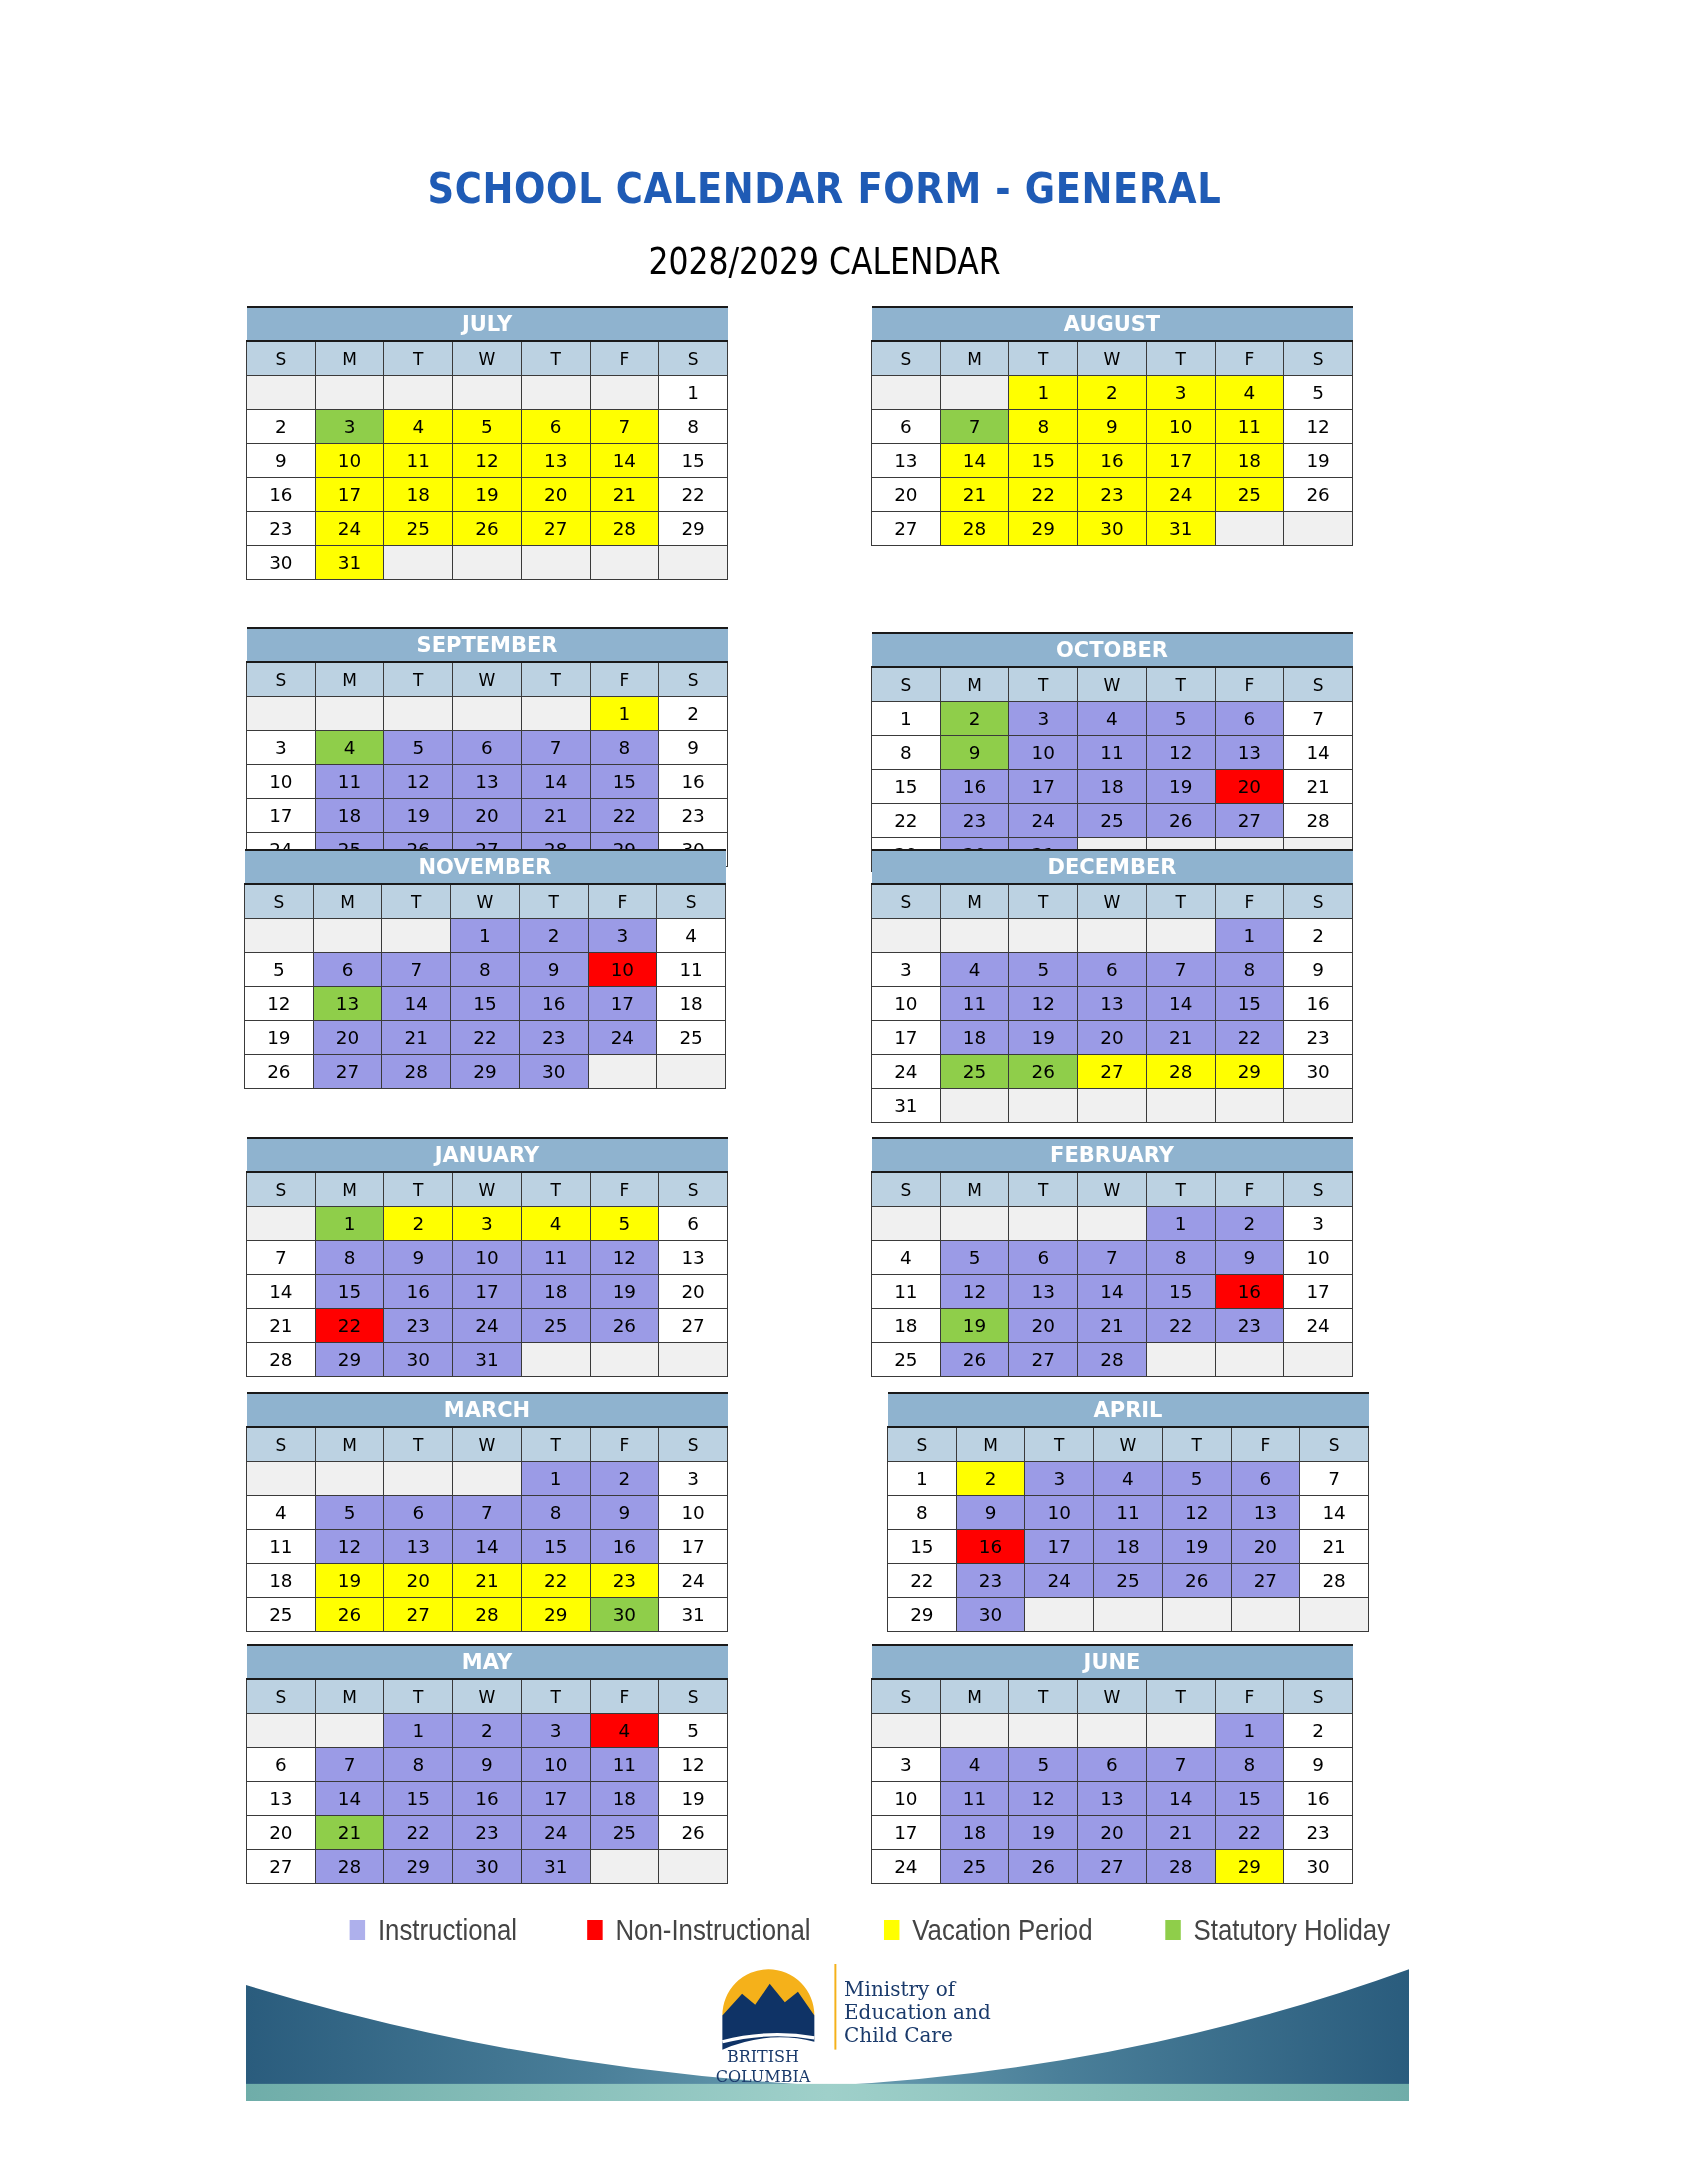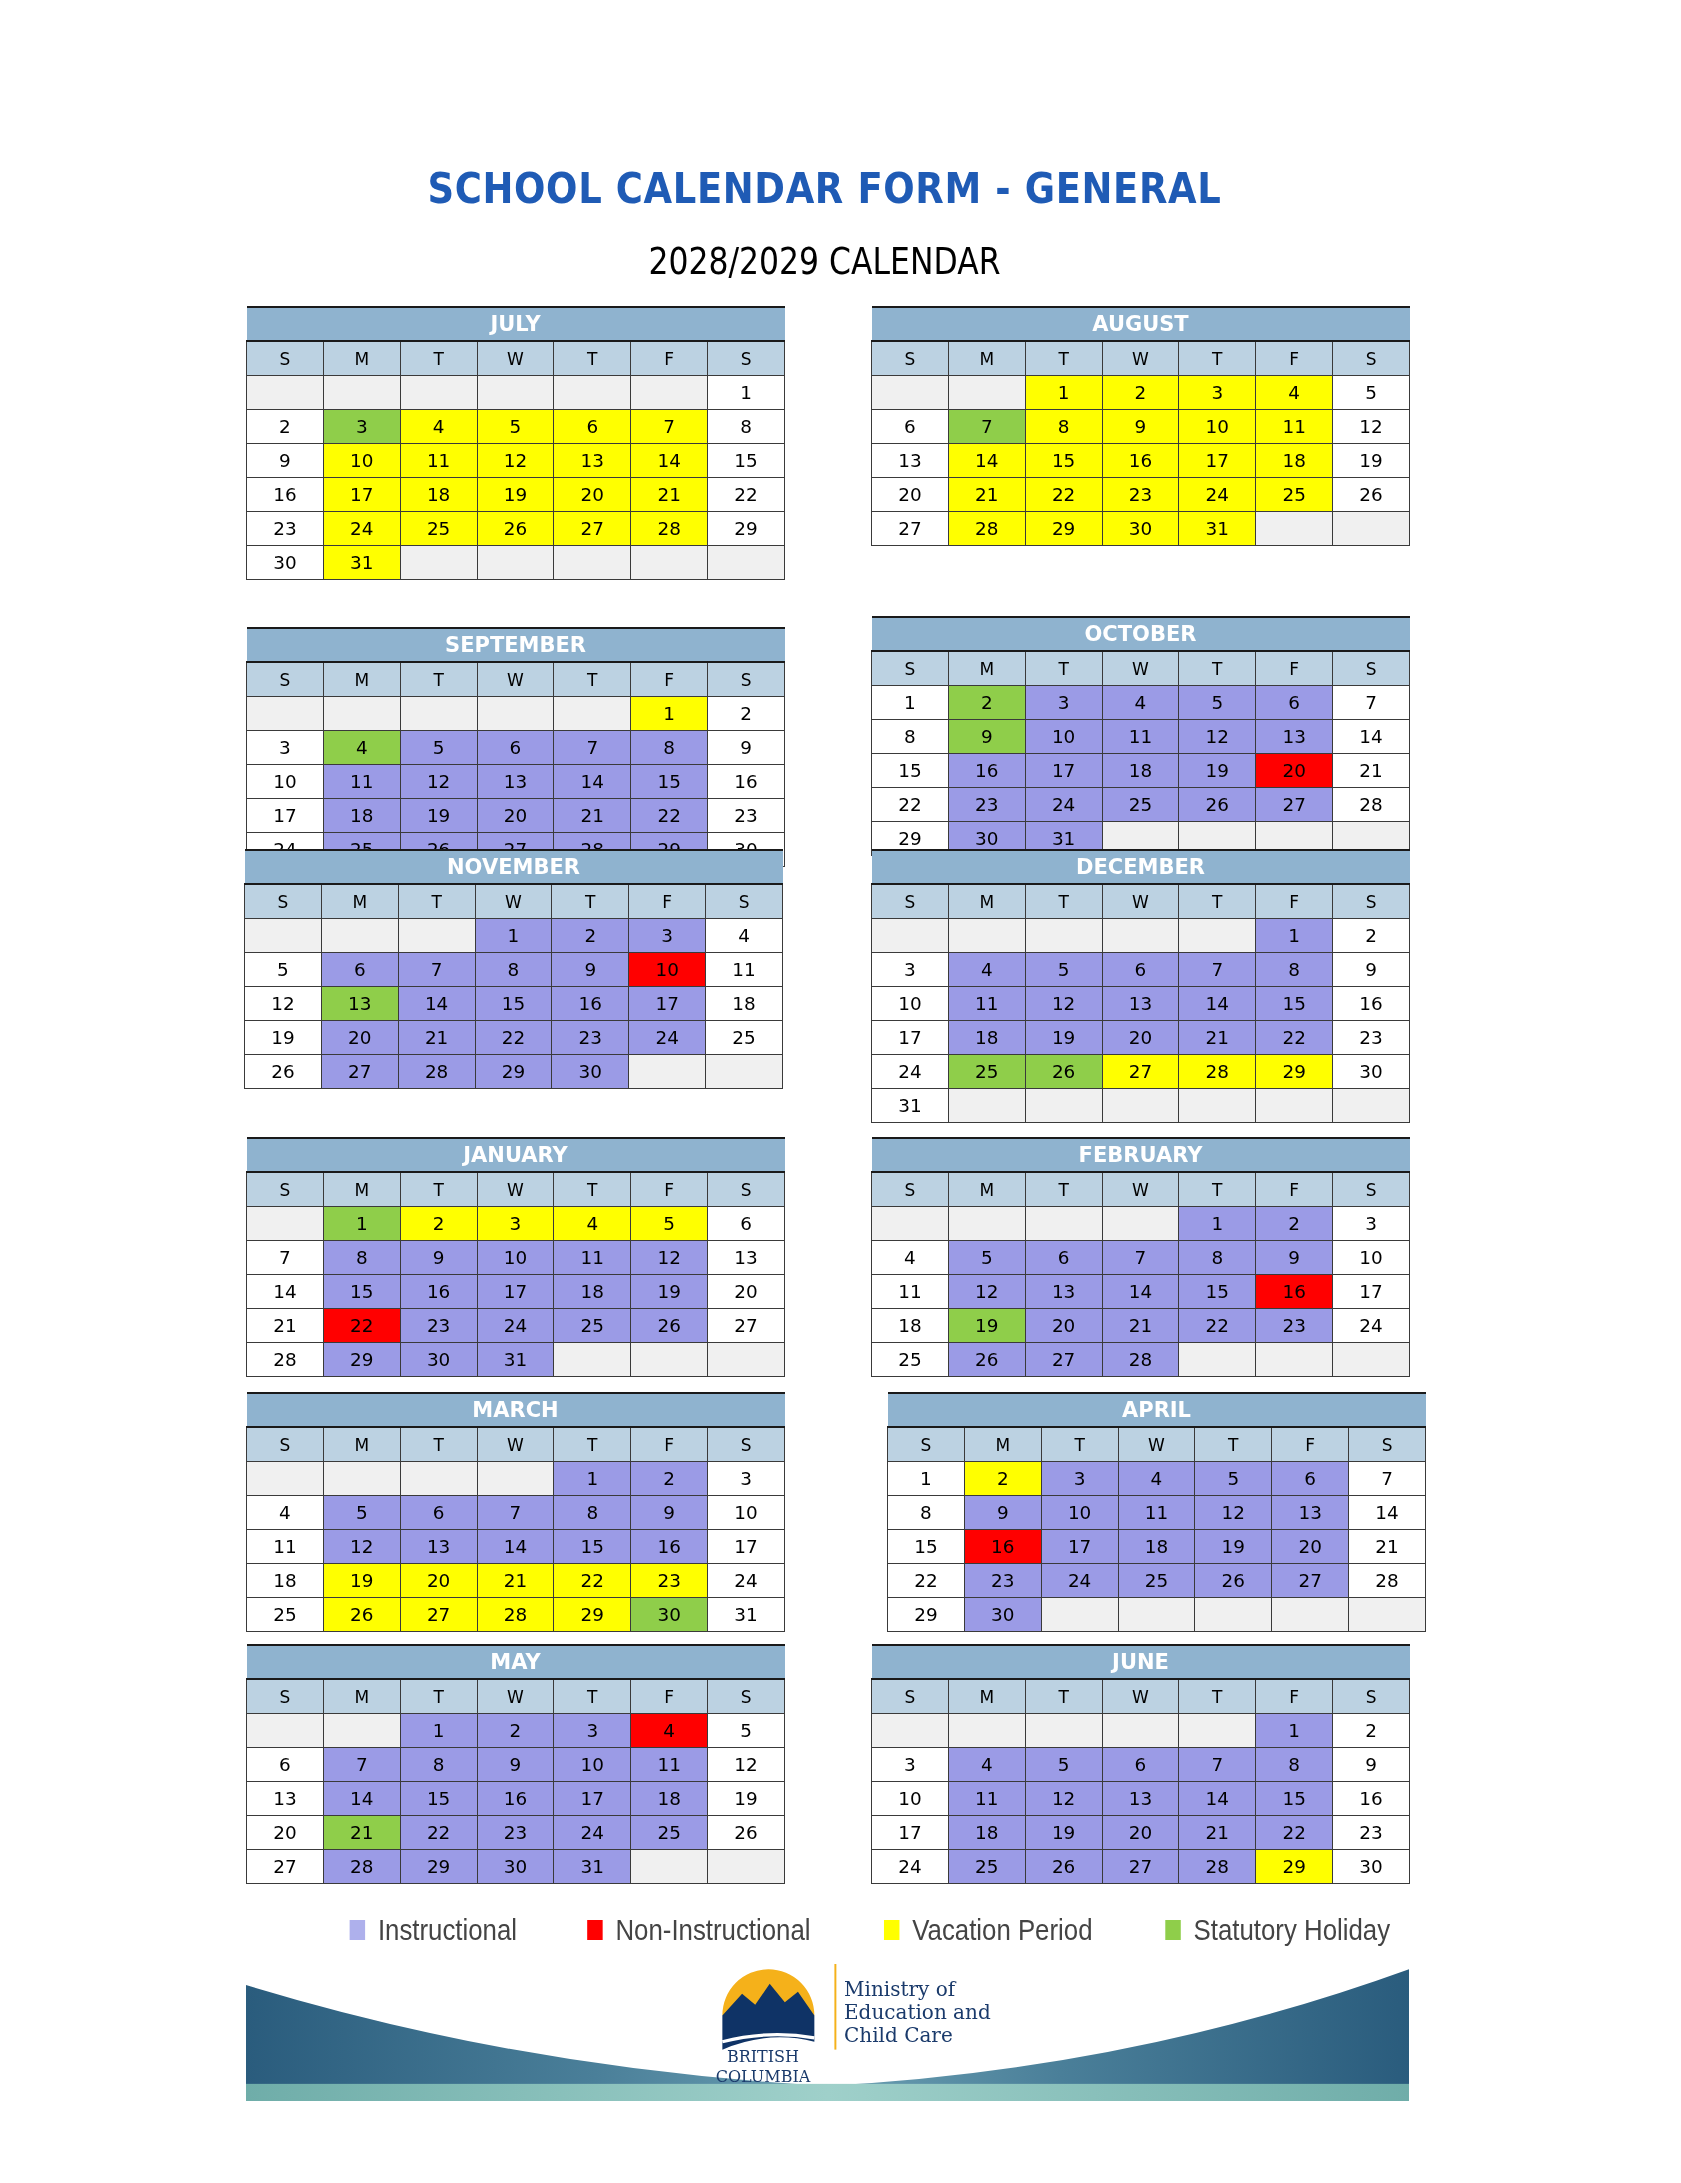--- a/index.html
+++ b/index.html
@@ -1,19 +1,19 @@
 <!DOCTYPE html>
 <html style="font-size:10.5px"><head>
 <meta charset="utf-8">
 <style>
   html, body { margin:0; padding:0; background:#ffffff; }
   body { width:1681px; height:2183px; position:relative; overflow:hidden; font-family:"DejaVu Sans", sans-serif; }
   .title { position:absolute; left:0; width:1649px; top:164px; text-align:center; color:#1f5bb5; font-weight:bold; font-size:42px; letter-spacing:0.7px; font-family:"DejaVu Sans", sans-serif; transform:scaleX(0.88); transform-origin:center; }
   .subtitle { position:absolute; left:0; width:1649px; top:240px; text-align:center; color:#000; font-size:37px; font-family:"DejaVu Sans", sans-serif; transform:scaleX(0.85); transform-origin:center; }
-  .month { position:absolute; width:539px; border-collapse:collapse; table-layout:fixed; }
+  .month { position:absolute; width:482px; border-collapse:collapse; table-layout:fixed; }
   .month td, .month th { height:33px; padding:0; text-align:center; vertical-align:middle; font-size:18.4px; font-weight:normal; color:#000; border:0.7px solid #3a3a3a; }
   .month .mname { background:#8fb3cf; color:#ffffff; font-weight:bold; font-size:21px; border:none; border-top:2px solid #1a1a1a; border-bottom:2px solid #1a1a1a; height:32px; }
   .month .dow { background:#bcd2e2; font-size:17px; }
   .c-w { background:#ffffff; }
   .c-e { background:#f0f0f0; }
   .c-i { background:#9b9be6; }
   .c-n { background:#ff0000; }
   .c-v { background:#ffff00; }
   .c-s { background:#8fce4a; }
   .legend { position:absolute; top:1913px; left:0; width:1681px; display:flex; justify-content:center; gap:38px; font-family:Liberation Sans, sans-serif; font-size:30px; color:#444;padding-left:32px; }
@@ -213,21 +213,21 @@
           <td class="c-w">24</td>
           <td class="c-i">25</td>
           <td class="c-i">26</td>
           <td class="c-i">27</td>
           <td class="c-i">28</td>
           <td class="c-i">29</td>
           <td class="c-w">30</td>
         </tr>
       </tbody>
     </table>
-    <table class="month" style="left: 871px; top: 616px;">
+    <table class="month" style="left: 871px; top: 632px;">
       <tbody>
         <tr>
           <th class="mname" colspan="7">OCTOBER</th>
         </tr>
         <tr>
           <th class="dow">S</th>
           <th class="dow">M</th>
           <th class="dow">T</th>
           <th class="dow">W</th>
           <th class="dow">T</th>

